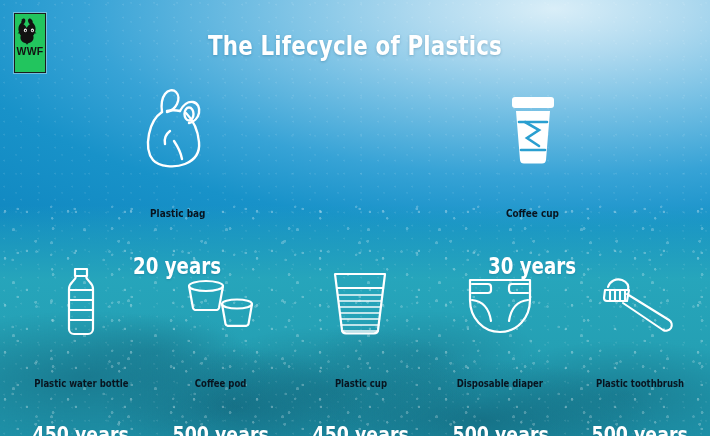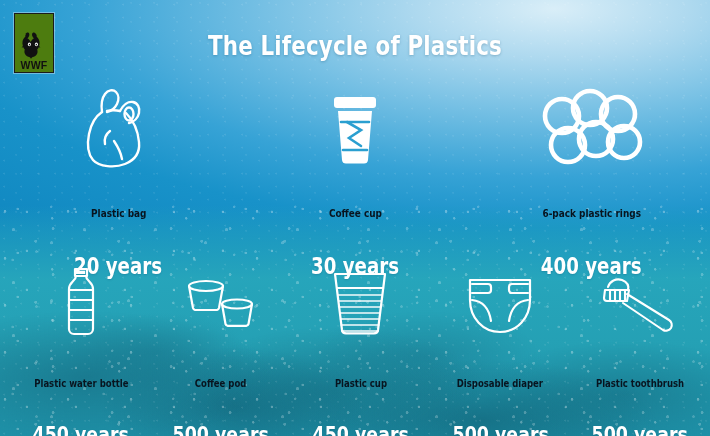--- a/index.html
+++ b/index.html
@@ -57,24 +57,24 @@
     background-image:
       radial-gradient(circle at 25% 35%, rgba(255,255,255,.16) 0 .8px, transparent 1.2px),
       radial-gradient(circle at 70% 15%, rgba(255,255,255,.12) 0 .7px, transparent 1.1px);
     background-size: 17px 13px, 23px 19px;
     opacity:.6;
   }
 
   
   .wwf-logo {
     position:absolute; left:14px; top:13px;
-    width:40px; height:60px;
-    background:#4d7c0f;
+    width:32px; height:60px;
+    background:#22c55e;
     border:1.5px solid #1b1b1b;
-    display:flex; align-items:flex-end; justify-content:center;
+    display:flex; align-items:flex-start; justify-content:center;
     box-shadow:0 0 0 1px rgba(255,255,255,.35);
   }
   .wwf-logo svg { display:block; }
 
   
   .title {
     position:absolute; top:30px; left:0; right:0;
     text-align:center;
     color:#ffffff;
     font-family:"DejaVu Sans Condensed","Liberation Sans", sans-serif;
@@ -185,36 +185,20 @@
             <path d="M18 62h24"></path>
             <path d="M22 34l14 8-12 8 12 8"></path>
           </g>
         </svg>
       </div>
       <div class="label">Coffee cup</div>
       <div class="value">30 years</div>
     </div>
 
 
-    <div class="item">
-      <div class="icon-wrap">
-        <svg width="104" height="80" viewBox="0 0 104 80">
-          <g fill="none" stroke="#ffffff" stroke-width="4.6">
-            <circle cx="22" cy="28" r="17"></circle>
-            <circle cx="50" cy="20" r="17"></circle>
-            <circle cx="78" cy="26" r="17"></circle>
-            <circle cx="28" cy="57" r="17"></circle>
-            <circle cx="56" cy="51" r="17"></circle>
-            <circle cx="84" cy="54" r="16"></circle>
-          </g>
-        </svg>
-      </div>
-      <div class="label">6-pack plastic rings</div>
-      <div class="value">400 years</div>
-    </div>
   </div>
 
   <div class="row row-2">
 
     <div class="item">
       <div class="icon-wrap">
         <svg width="46" height="72" viewBox="0 0 46 72">
           <g fill="none" stroke="#ffffff" stroke-width="2.2" stroke-linejoin="round" stroke-linecap="round">
             <path d="M17 3h12v7H17z"></path>
             <path d="M18 10c0 5-7 6-7 13v40a5 5 0 0 0 5 5h14a5 5 0 0 0 5-5V23c0-7-7-8-7-13"></path>

